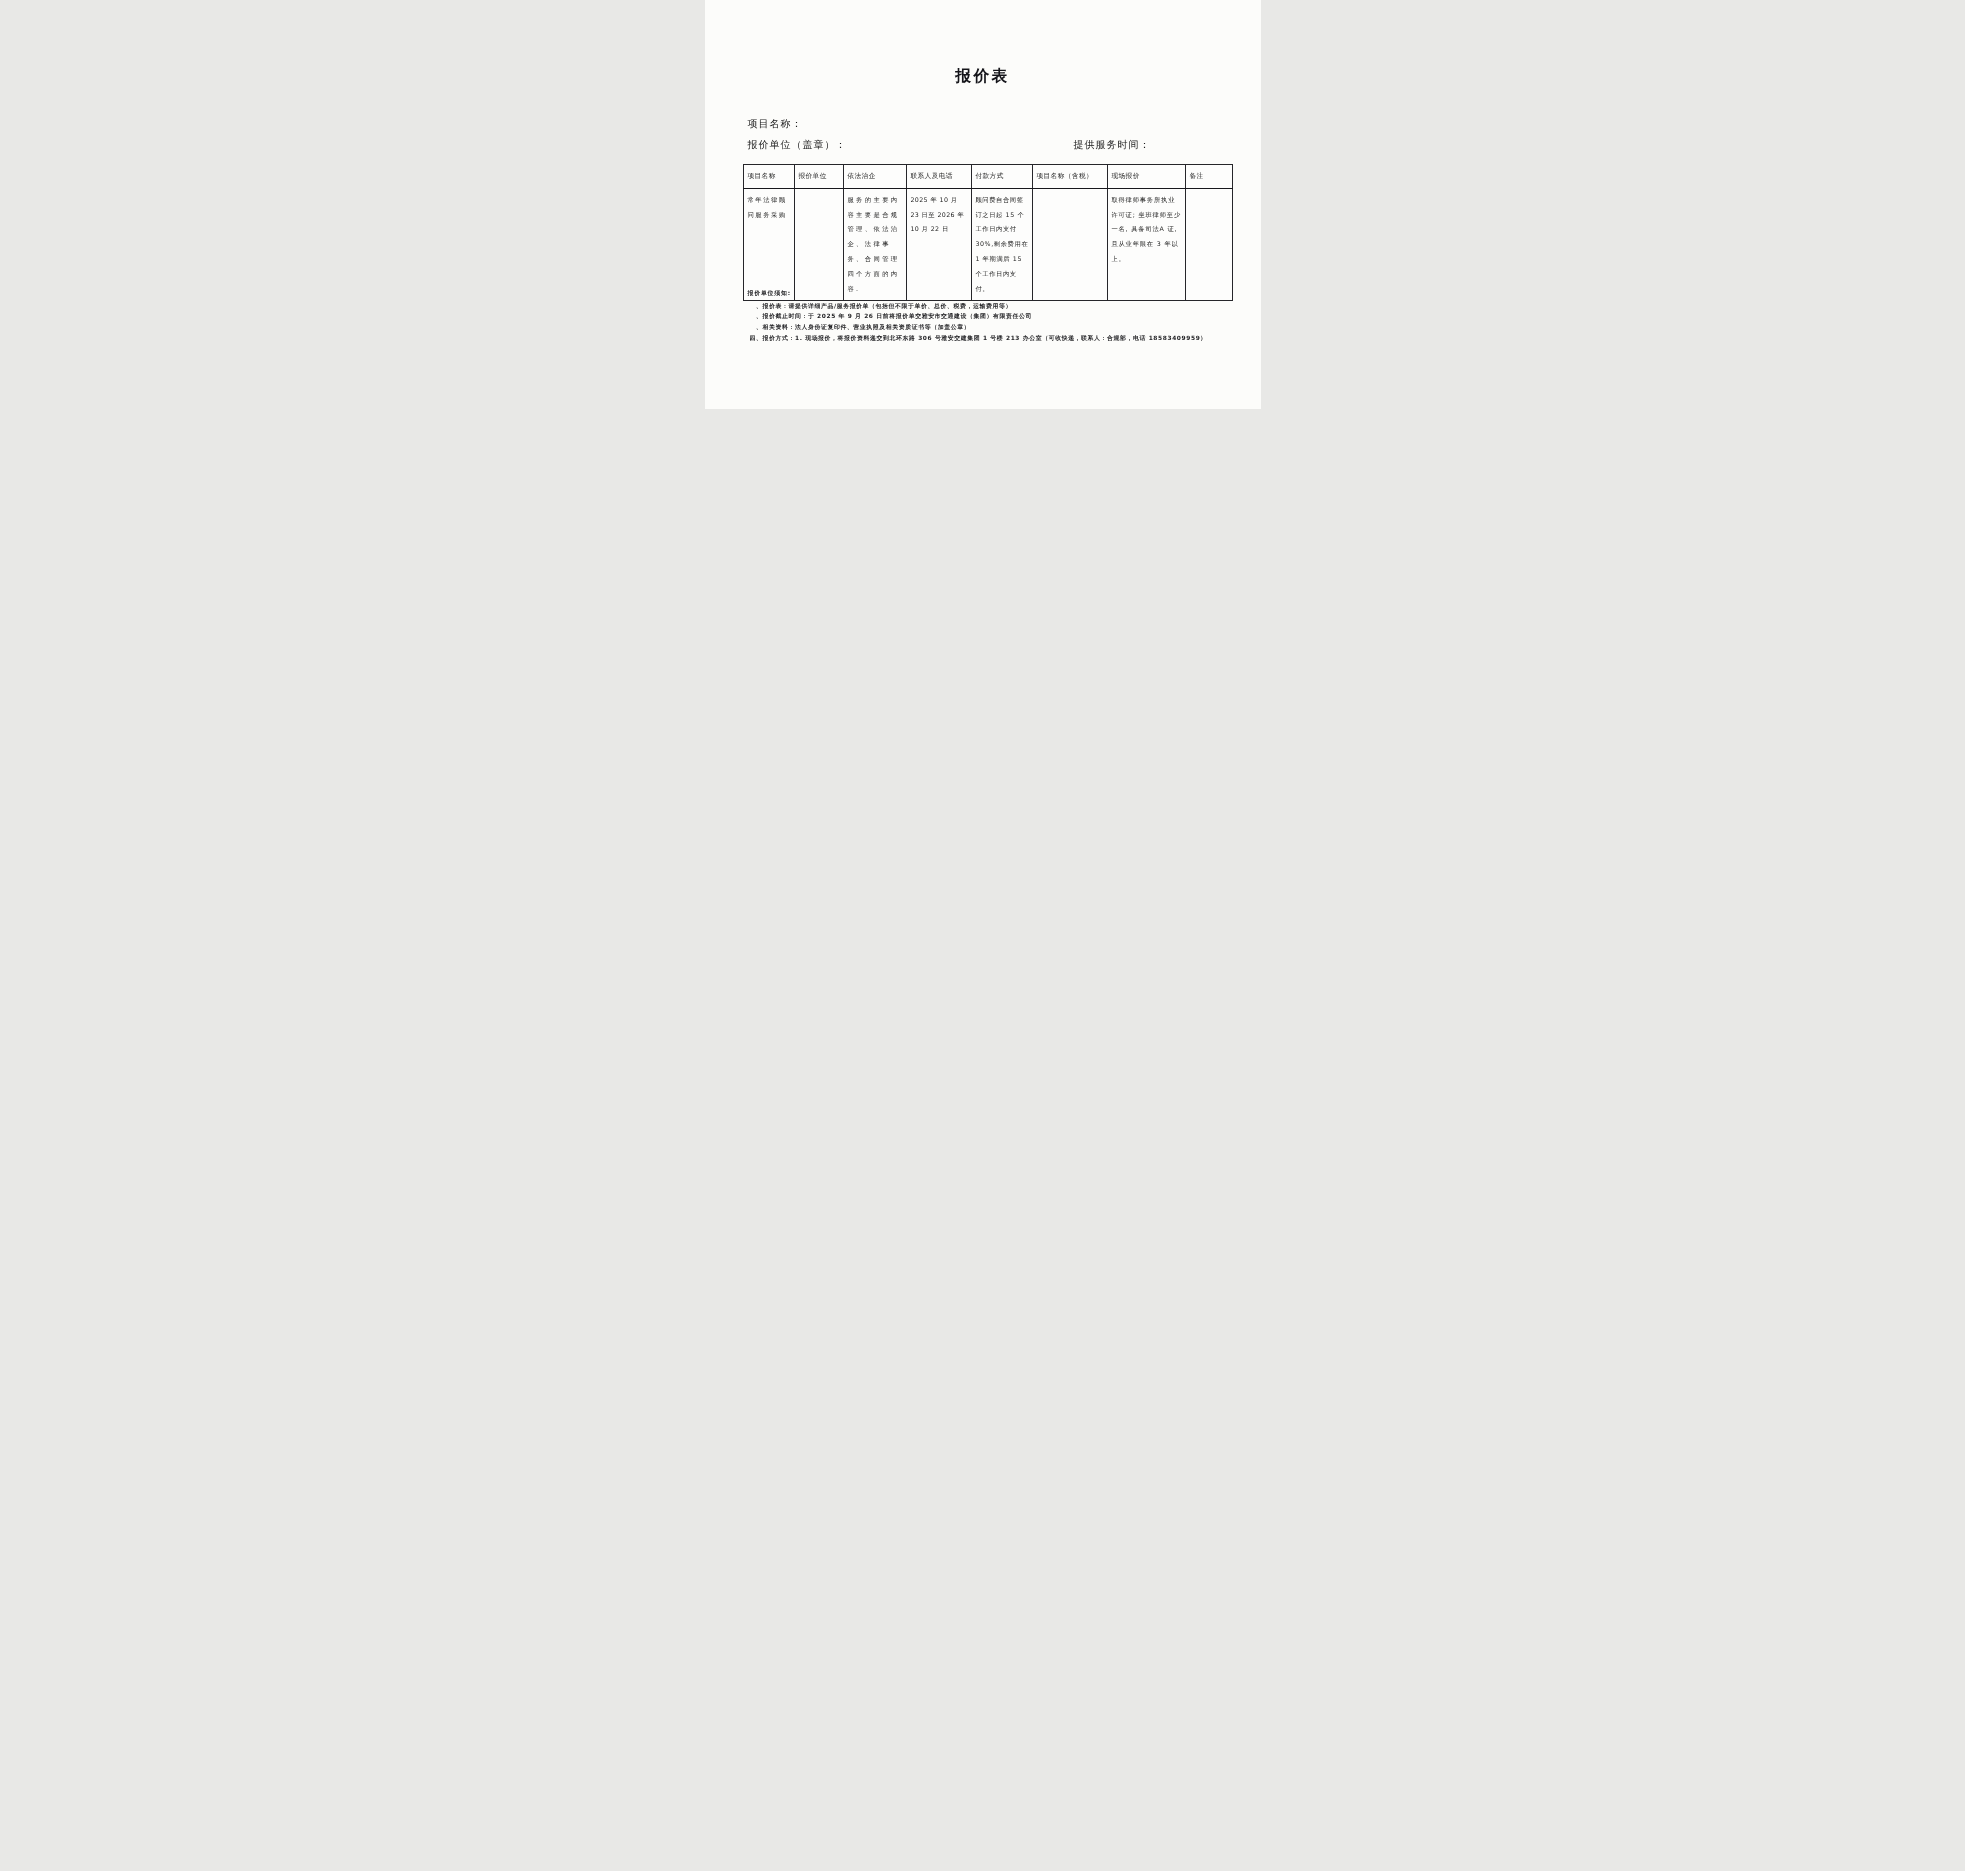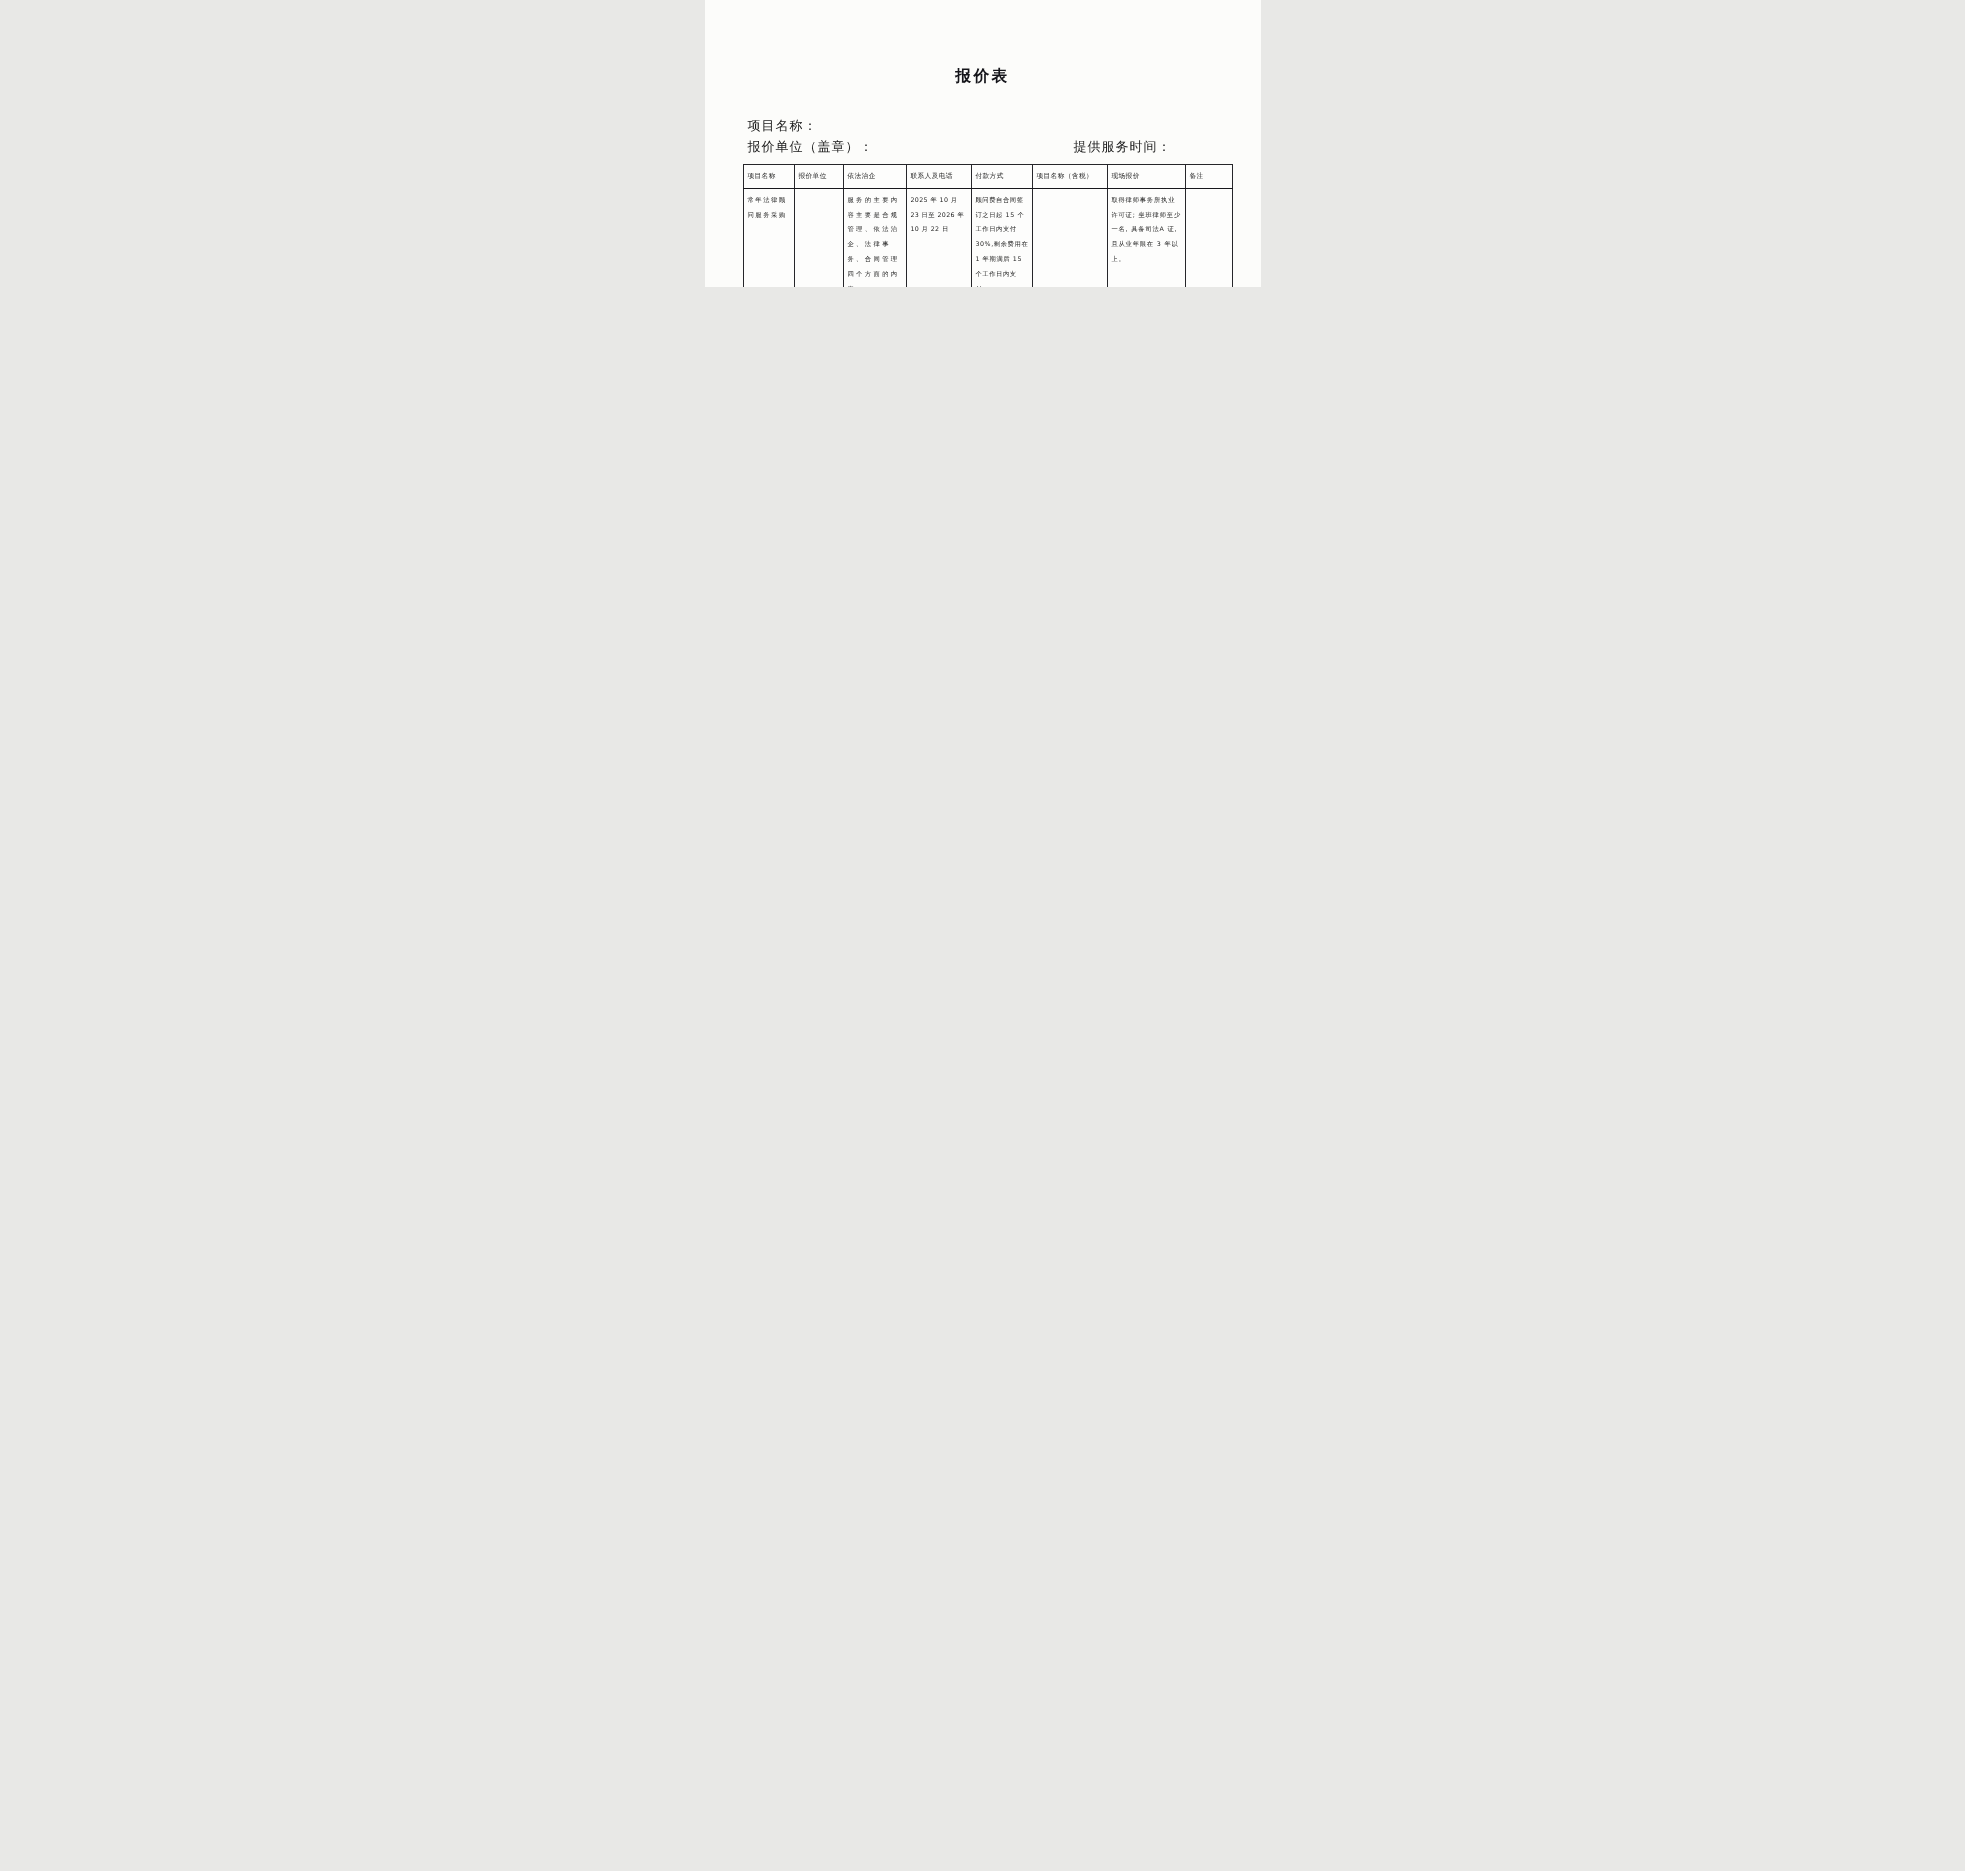--- a/index.html
+++ b/index.html
@@ -1,34 +1,34 @@
 <!DOCTYPE html>
 <html style="font-size:6.3px"><head>
 <meta charset="utf-8">
 <style>
   html,body{margin:0;padding:0;background:#e8e8e6;}
   .page{
     position:relative;
-    width:556px;height:287px;
+    width:556px;height:409px;
     margin:0 auto;
     background:#fcfcfa;
     color:#1b1b1b;
     font-family:"DejaVu Sans","Liberation Sans",sans-serif;
     overflow:hidden;
   }
   .doc-title{
     position:absolute;top:66px;left:0;right:0;
     margin:0;text-align:center;
     font-family:"DejaVu Serif","Liberation Serif",serif;
     font-size:15.7px;font-weight:700;letter-spacing:2.4px;
     color:#15151a;
   }
   .label{
     position:absolute;
-    font-size:13px;letter-spacing:1px;color:#1c1c1c;font-family:Liberation Serif, serif;
+    font-size:10px;letter-spacing:1px;color:#1c1c1c;font-family:Liberation Serif, serif;
   }
   .label-project{left:43px;top:117px;}
   .label-unit{left:43px;top:138px;}
   .label-contact{left:369px;top:138px;}
 
   table.quote-table{
     position:absolute;left:38px;top:164px;
     width:489px;height:116px;
     border-collapse:collapse;table-layout:fixed;
     background:#fdfdfc;

